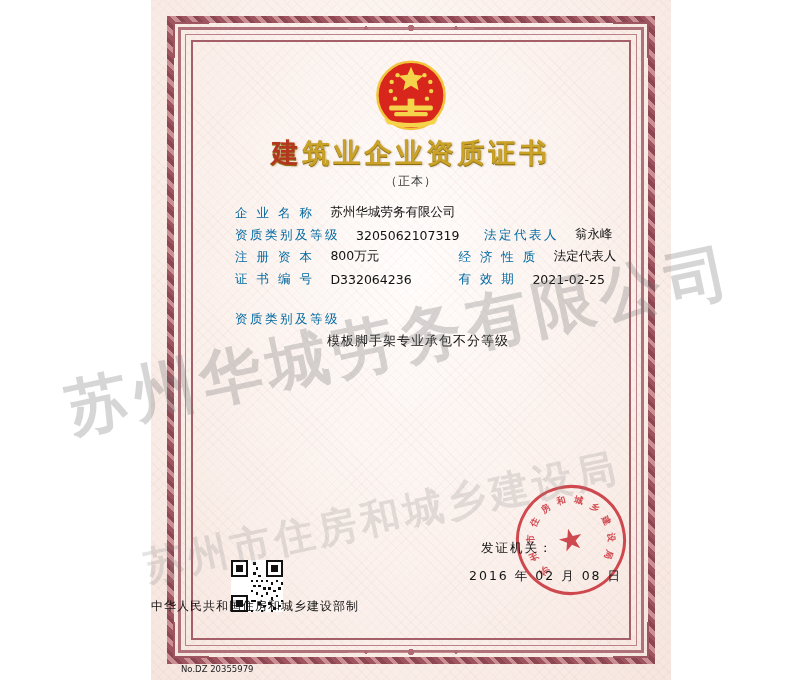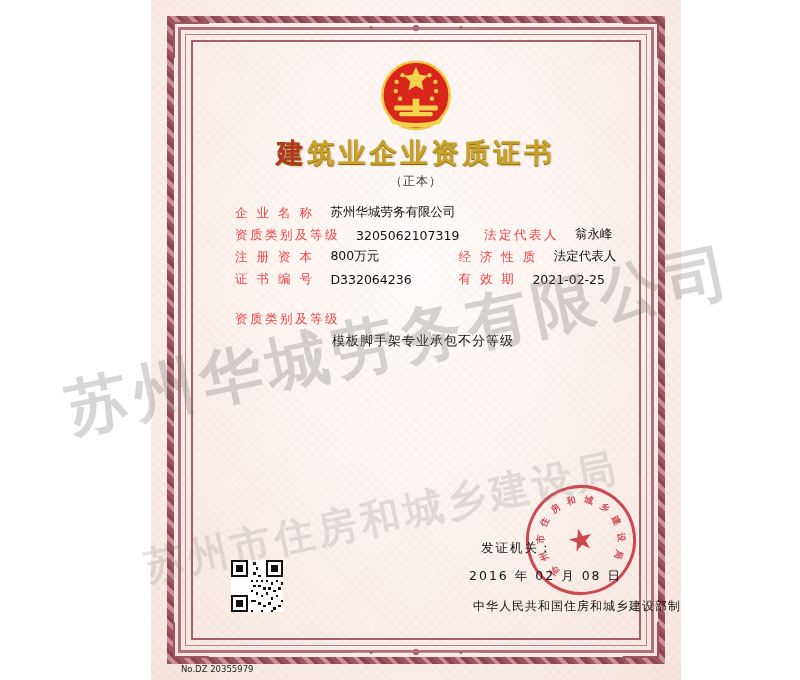--- a/index.html
+++ b/index.html
@@ -9,21 +9,20 @@
     font-family:"DejaVu Sans","Liberation Sans",sans-serif;
     overflow:hidden;
     position:relative;
   }
   
   .sheet{
     position:absolute;
     left:151px;top:0;width:520px;height:680px;
     background:#fdf7f4;
     overflow:hidden;
-    padding-left:10px;
   }
   .sheet-inner{
     position:absolute;inset:0;
     background:
       radial-gradient(ellipse at 50% 38%, #fffdfc 0%, #fbf1ec 55%, #f6e5df 100%);
   }
   
   .texture{
     position:absolute;inset:0;
     background-image:
@@ -93,21 +92,21 @@
     position:absolute;left:84px;right:70px;top:200px;
     font-size:12.5px;color:#1d1d1d;
   }
   .row{
     display:flex;align-items:flex-end;
     height:22px;
   }
   .lbl{
     white-space:nowrap;
     letter-spacing:2.5px;
-    color:#ef4444;
+    color:#0369a1;
   }
   .val{
     flex:1;
     padding-left:2px;
     border-bottom:1px solid transparent;
     white-space:nowrap;
     color:#111;
   }
   .val.fixed{flex:none;}
   .gap{width:14px;flex:none;}
@@ -146,21 +145,21 @@
   .issuer{
     position:absolute;left:330px;top:540px;
     font-size:12.5px;letter-spacing:2px;color:#141414;
   }
   .issue-date{
     position:absolute;left:318px;top:568px;
     font-size:12.5px;letter-spacing:2px;color:#141414;
   }
   .ministry{
     position:absolute;left:0;right:0;top:598px;
-    text-align:right;font-size:12px;letter-spacing:1px;color:#141414;
+    text-align:left;font-size:12px;letter-spacing:1px;color:#141414;
   }
 
   
   .qr{
     position:absolute;left:80px;top:560px;width:52px;height:52px;
     background:#fff;
   }
 
   
   .footer{

